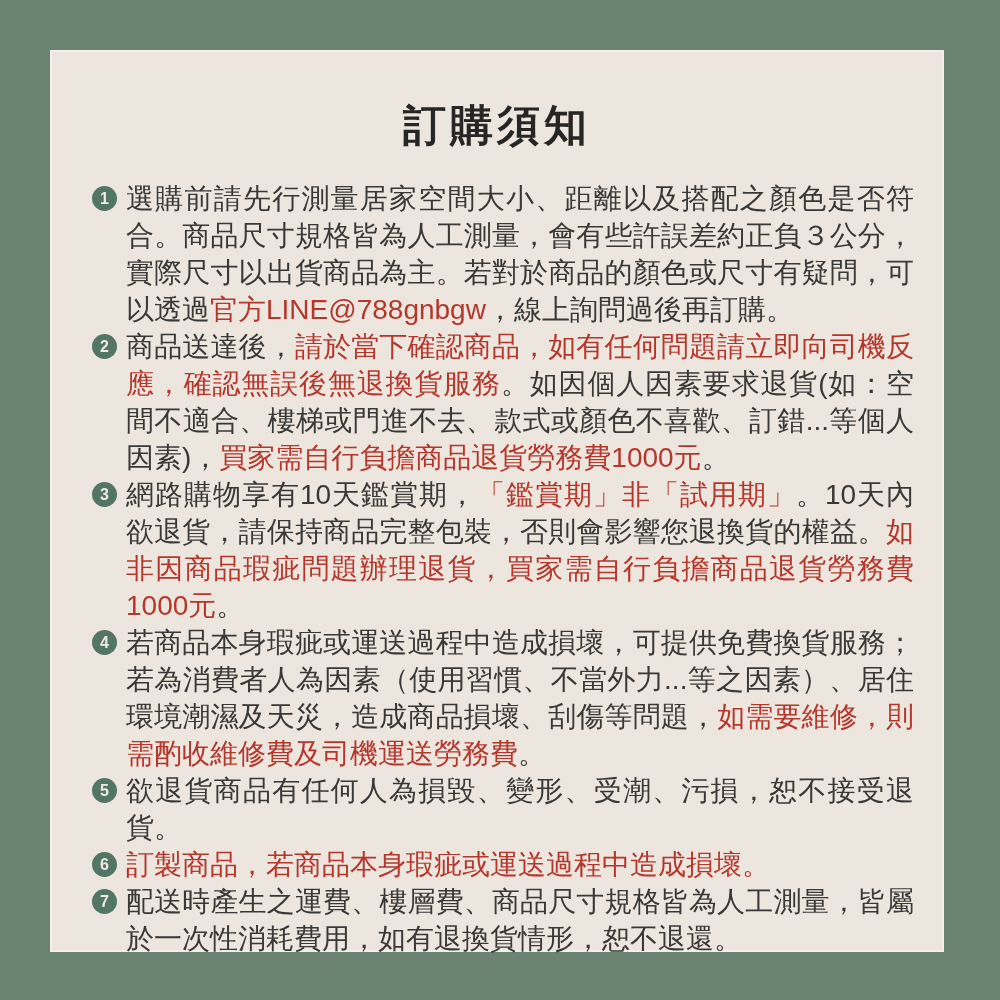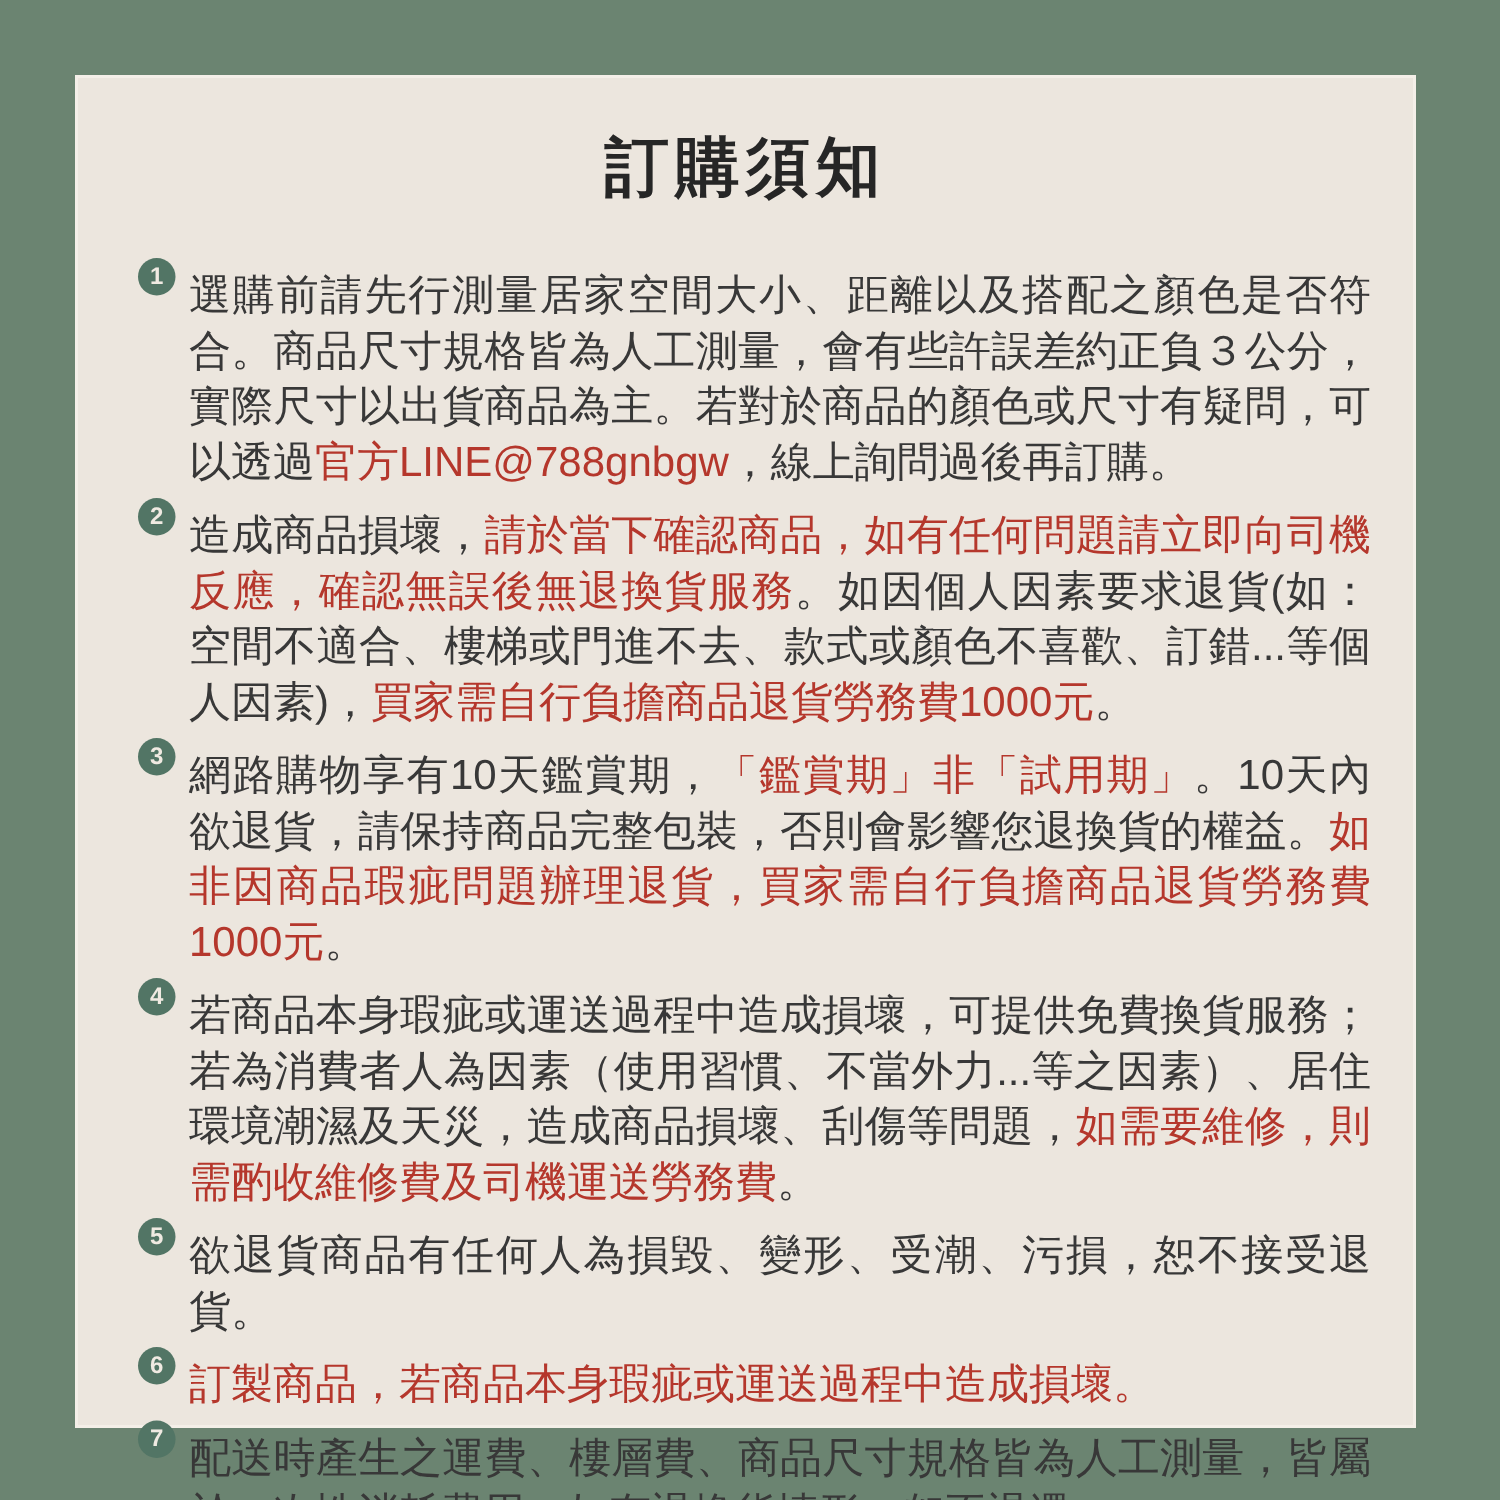--- a/index.html
+++ b/index.html
@@ -22,21 +22,21 @@
 
   .card {
     position: absolute;
     left: 52px; top: 52px;
     width: 890px; height: 898px;
     background: var(--card);
     box-shadow: 0 0 0 2px var(--card-edge);
   }
 
   .page-title {
-    margin-top: 31px;
+    margin-top: 45px;
     text-align: center;
     font-size: 43px;
     font-weight: bold;
     letter-spacing: 4px;
     color: var(--title-ink);
   }
   .page-subtitle {
     margin-top: 17px;
     text-align: center;
     font-size: 29px;
@@ -67,38 +67,37 @@
     line-height: 25px;
     text-align: center;
   }
   .item-text {
     width: 788px;
     font-size: 28px;
     font-weight: 500;
     line-height: 37px;
     color: var(--ink);
     text-align: justify;
-    margin-top: 12px;
   }
   .item-text .seg-red { color: var(--red); }
   .item-text .seg-black { color: var(--ink); }
 </style>
 </head>
 <body>
 
 <div class="card">
   <div class="page-title">訂購須知</div>
   <div class="notice-list">
       <div class="notice-item">
         <div class="badge">1</div>
         <div class="item-text"><span class="seg-black">選購前請先行測量居家空間大小、距離以及搭配之顏色是否符合。商品尺寸規格皆為人工測量，會有些許誤差約正負３公分，實際尺寸以出貨商品為主。若對於商品的顏色或尺寸有疑問，可以透過</span><span class="seg-red">官方LINE@788gnbgw</span><span class="seg-black">，線上詢問過後再訂購。</span></div>
       </div>
       <div class="notice-item">
         <div class="badge">2</div>
-        <div class="item-text"><span class="seg-black">造成商品損壞，</span><span class="seg-red">請於當下確認商品，如有任何問題請立即向司機反應，確認無誤後無退換貨服務</span><span class="seg-black">。如因個人因素要求退貨(如：空間不適合、樓梯或門進不去、款式或顏色不喜歡、訂錯...等個人因素)，</span><span class="seg-red">買家需自行負擔商品退貨勞務費1000元</span><span class="seg-black">。</span></div>
+        <div class="item-text"><span class="seg-black">商品送達後，</span><span class="seg-red">請於當下確認商品，如有任何問題請立即向司機反應，確認無誤後無退換貨服務</span><span class="seg-black">。如因個人因素要求退貨(如：空間不適合、樓梯或門進不去、款式或顏色不喜歡、訂錯...等個人因素)，</span><span class="seg-red">買家需自行負擔商品退貨勞務費1000元</span><span class="seg-black">。</span></div>
       </div>
       <div class="notice-item">
         <div class="badge">3</div>
         <div class="item-text"><span class="seg-black">網路購物享有10天鑑賞期，</span><span class="seg-red">「鑑賞期」非「試用期」</span><span class="seg-black">。10天內欲退貨，請保持商品完整包裝，否則會影響您退換貨的權益。</span><span class="seg-red">如非因商品瑕疵問題辦理退貨，買家需自行負擔商品退貨勞務費1000元</span><span class="seg-black">。</span></div>
       </div>
       <div class="notice-item">
         <div class="badge">4</div>
         <div class="item-text"><span class="seg-black">若商品本身瑕疵或運送過程中造成損壞，可提供免費換貨服務；若為消費者人為因素（使用習慣、不當外力...等之因素）、居住環境潮濕及天災，造成商品損壞、刮傷等問題，</span><span class="seg-red">如需要維修，則需酌收維修費及司機運送勞務費</span><span class="seg-black">。</span></div>
       </div>
       <div class="notice-item">

